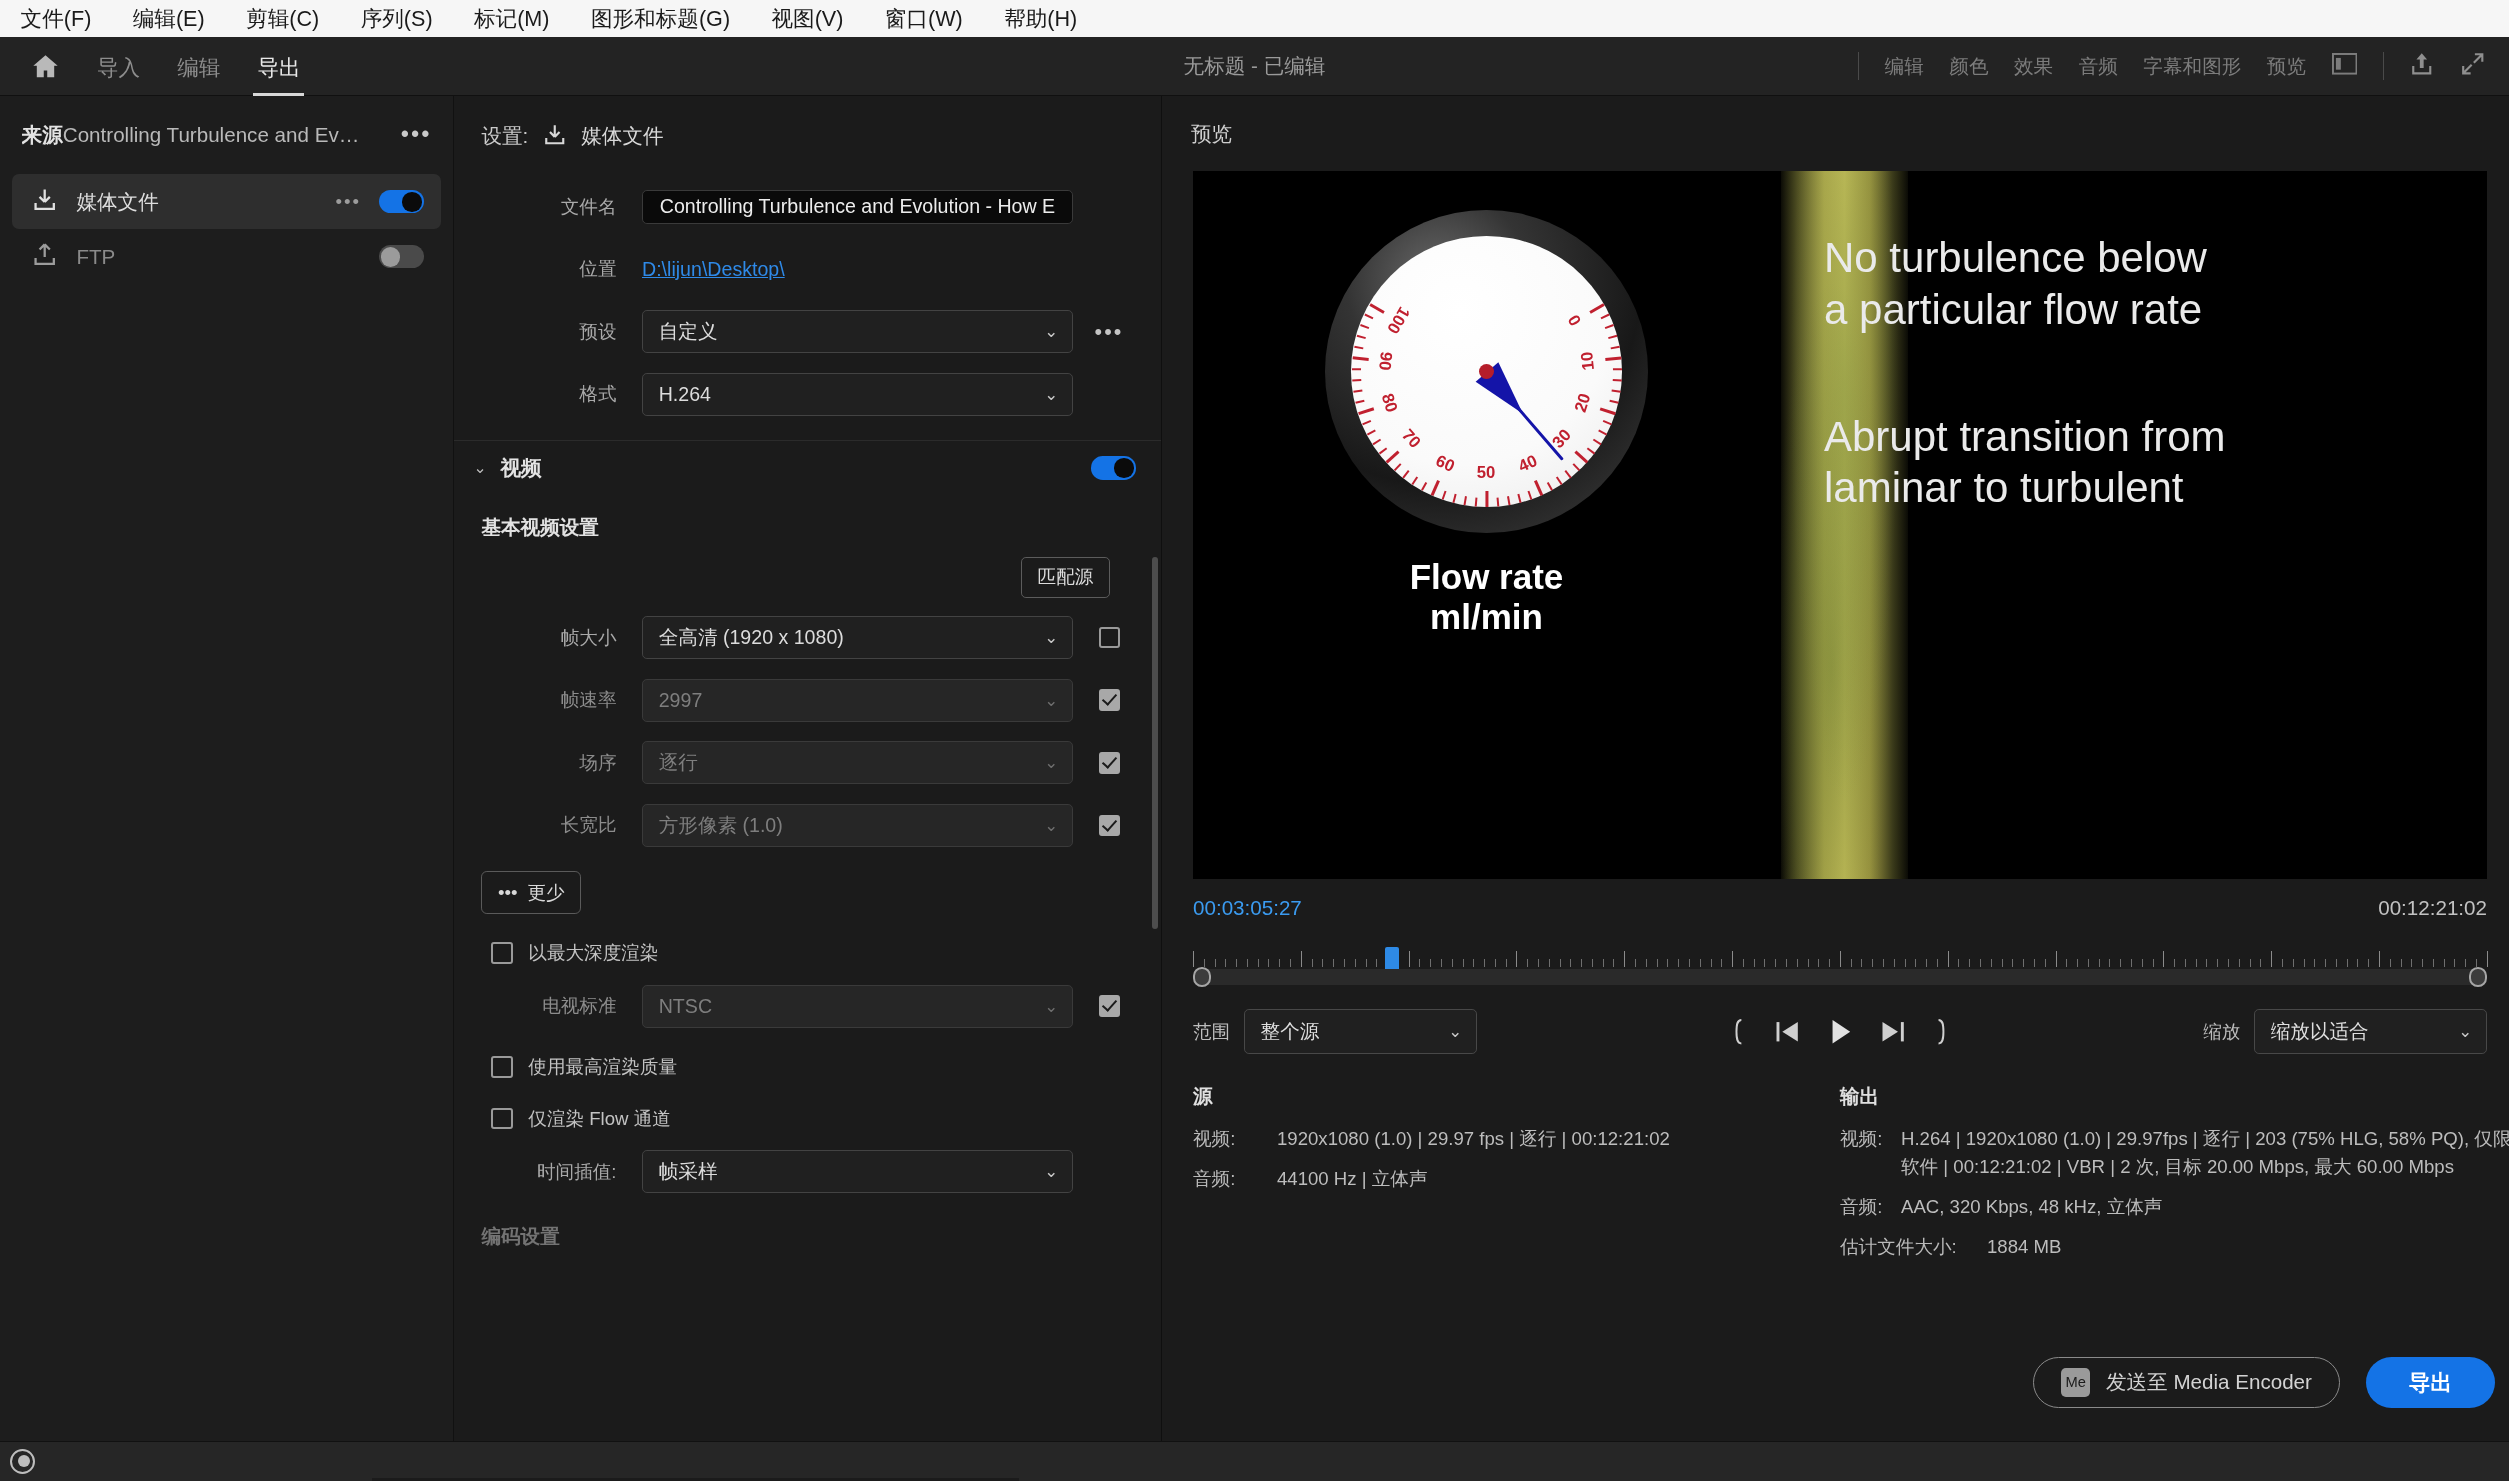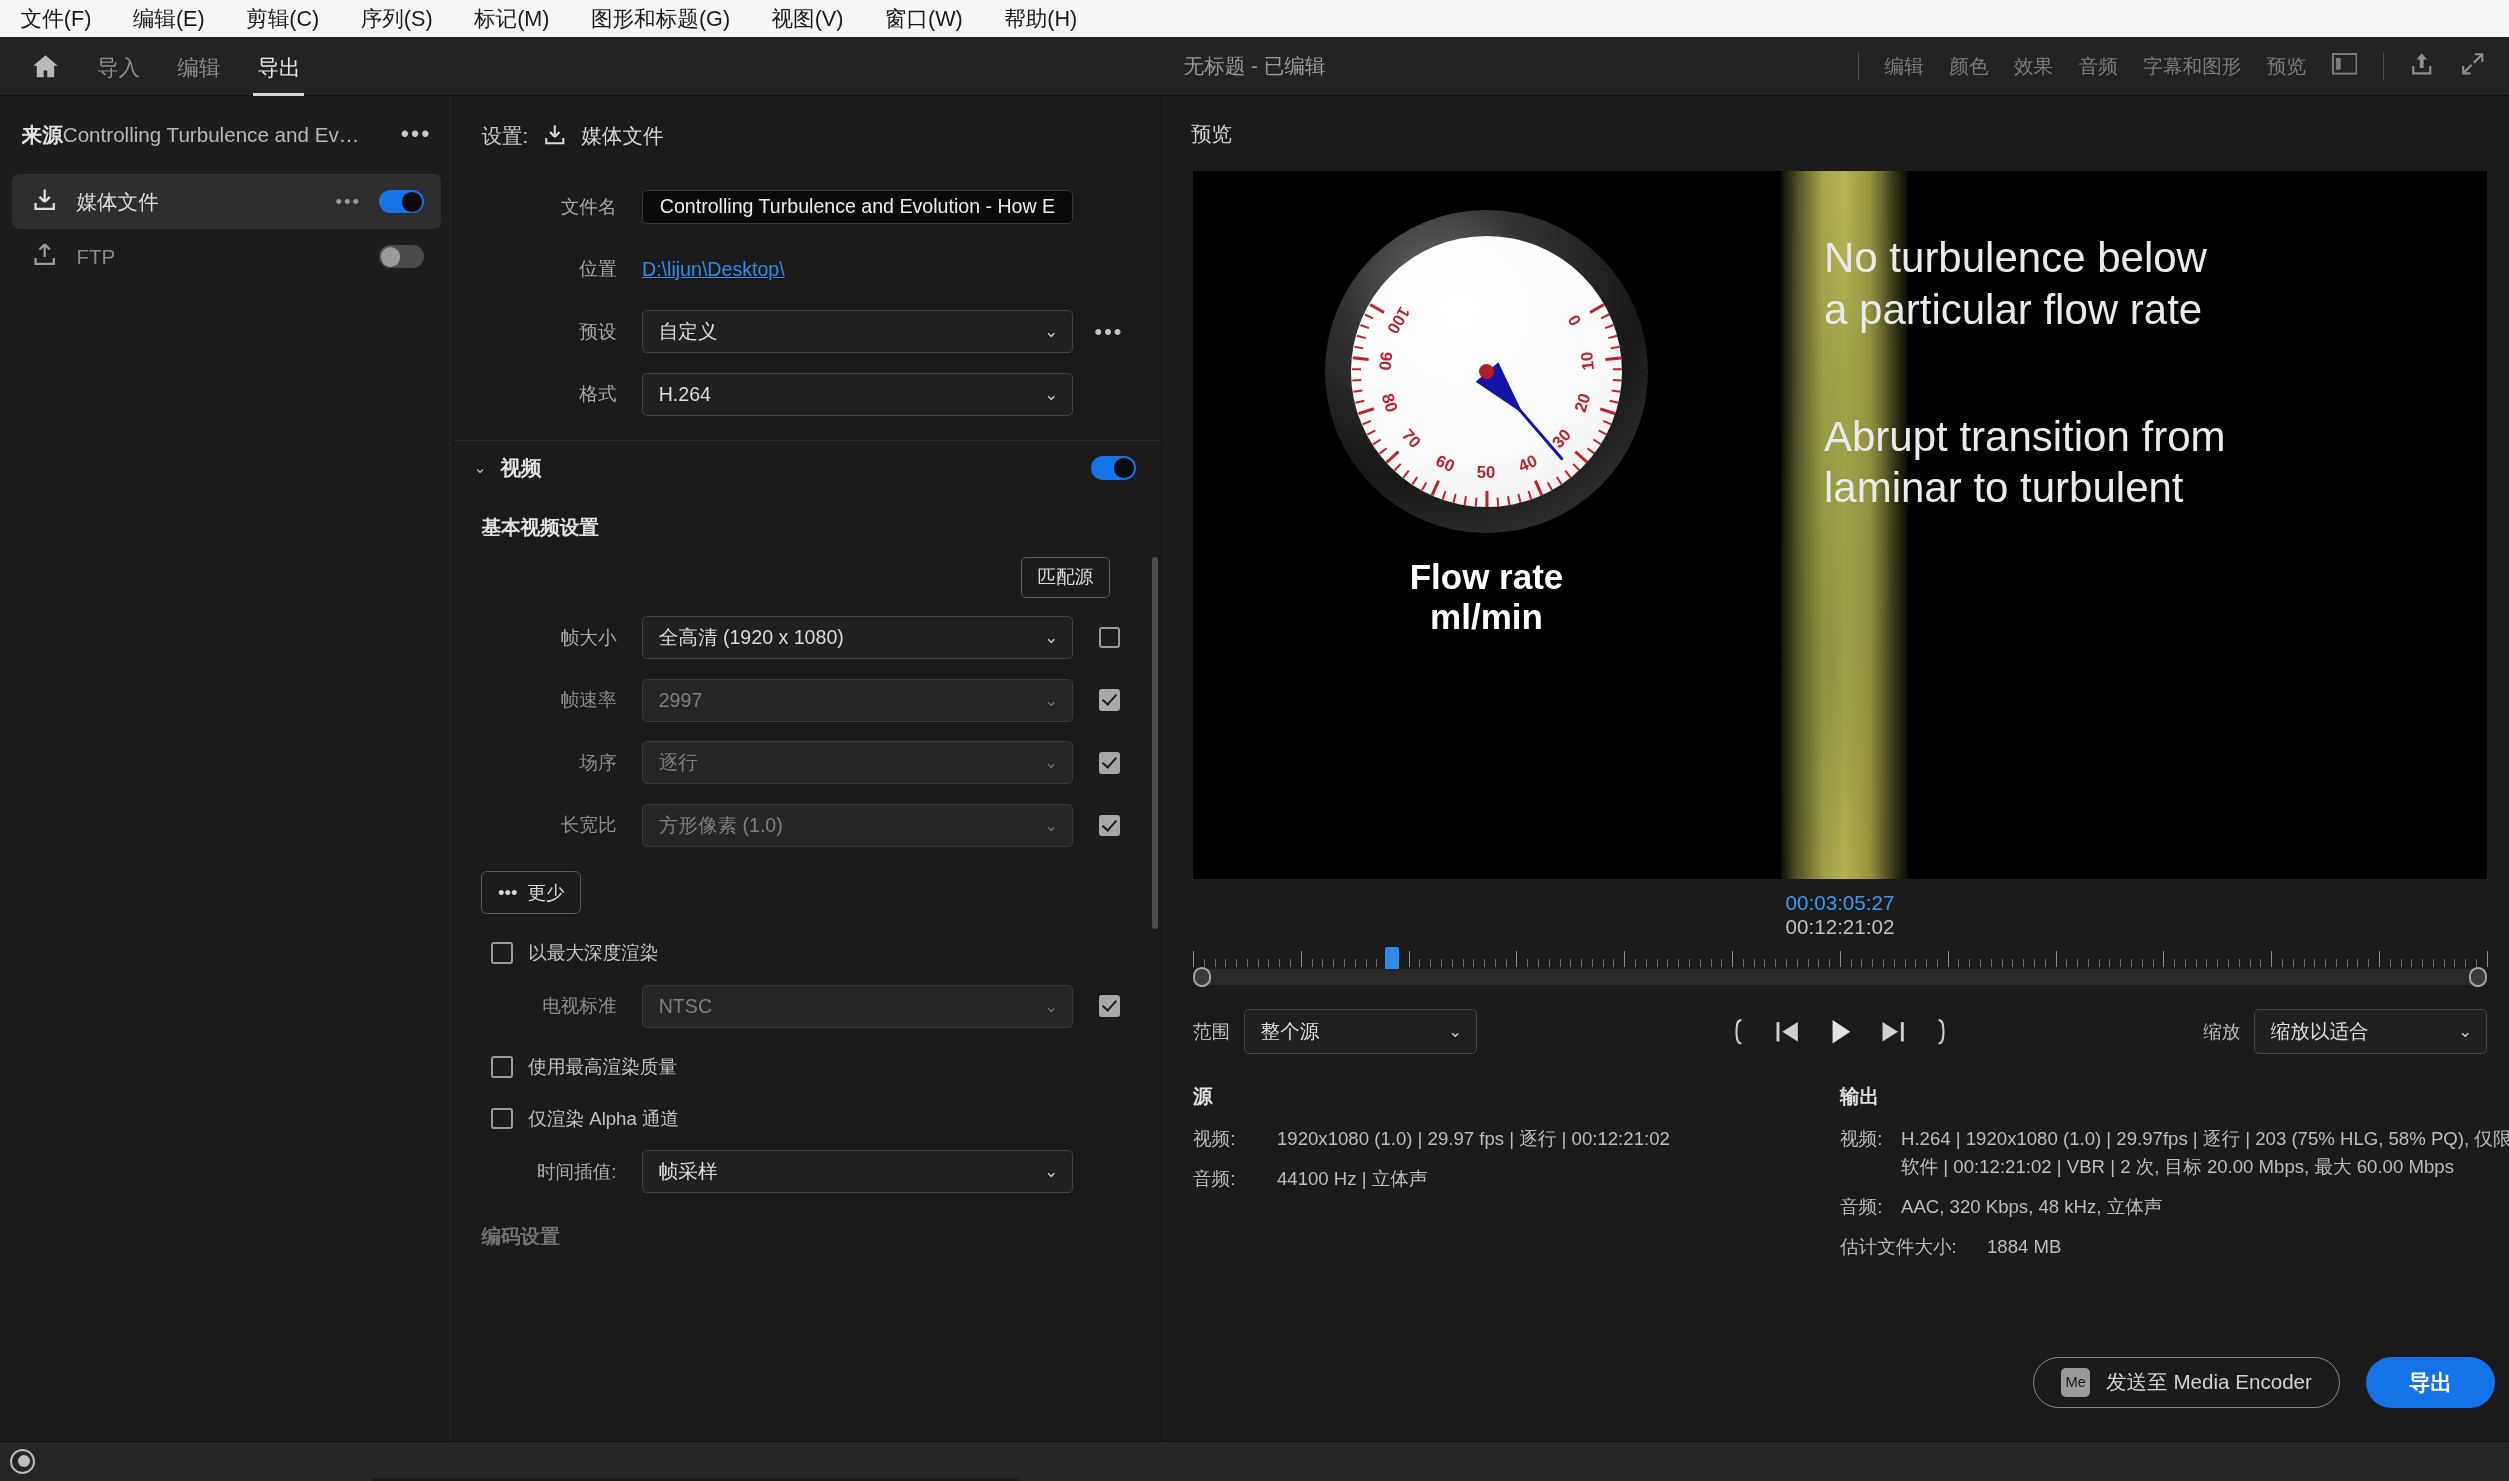--- a/index.html
+++ b/index.html
@@ -225,21 +225,21 @@
   .vtext p {
     color:#eaeaea; font-size: 42px; line-height: 1.22; font-weight: 400;
   }
   .vt1 { margin-top: 27.4px; }
   .vt2 { margin-top: 76px; }
   .vt3 { margin-top: 76px; text-align:center; padding-right: 39px; }
 
   
   .tcrow {
     margin: 11.8px 0 0 31px; width:1294px; height: 35px;
-    display:flex; align-items:center; justify-content:space-between;flex-direction:column;
+    display:flex; align-items:center; justify-content:space-between;
   }
   .tc-in { font-size: 20.6px; color:#3b9bf0; }
   .tc-out { font-size: 20.6px; color:#c2c2c2; }
 
   .scrub { margin: 7.8px 0 0 31px; width:1294px; position:relative; height: 55px; }
   .ticks { position:absolute; left:0; right:0; bottom: 21.6px; height: 17.6px; }
   .ticks i { position:absolute; bottom:0; width:1px; background:#6f6f6f; height:7.8px; }
   .ticks i.big { height:15.7px; background:#8b8b8b; }
   .playhead {
     position:absolute; left: 192px; bottom: 19.6px; width: 13.7px; height: 21.6px;
@@ -527,21 +527,21 @@
       <span class="cbox checked trail"></span>
     </div>
 
     <div class="cbrow">
       <span class="cbox"></span>
       <span class="t">使用最高渲染质量</span>
     </div>
 
     <div class="cbrow">
       <span class="cbox"></span>
-      <span class="t">仅渲染 Alpha 通道</span>
+      <span class="t">仅渲染 Flow 通道</span>
     </div>
 
     <div class="row">
       <span class="lab">时间插值:</span>
       <span class="select">
         <span>帧采样</span>
         <span class="chev">⌄</span>
       </span>
     </div>
 

